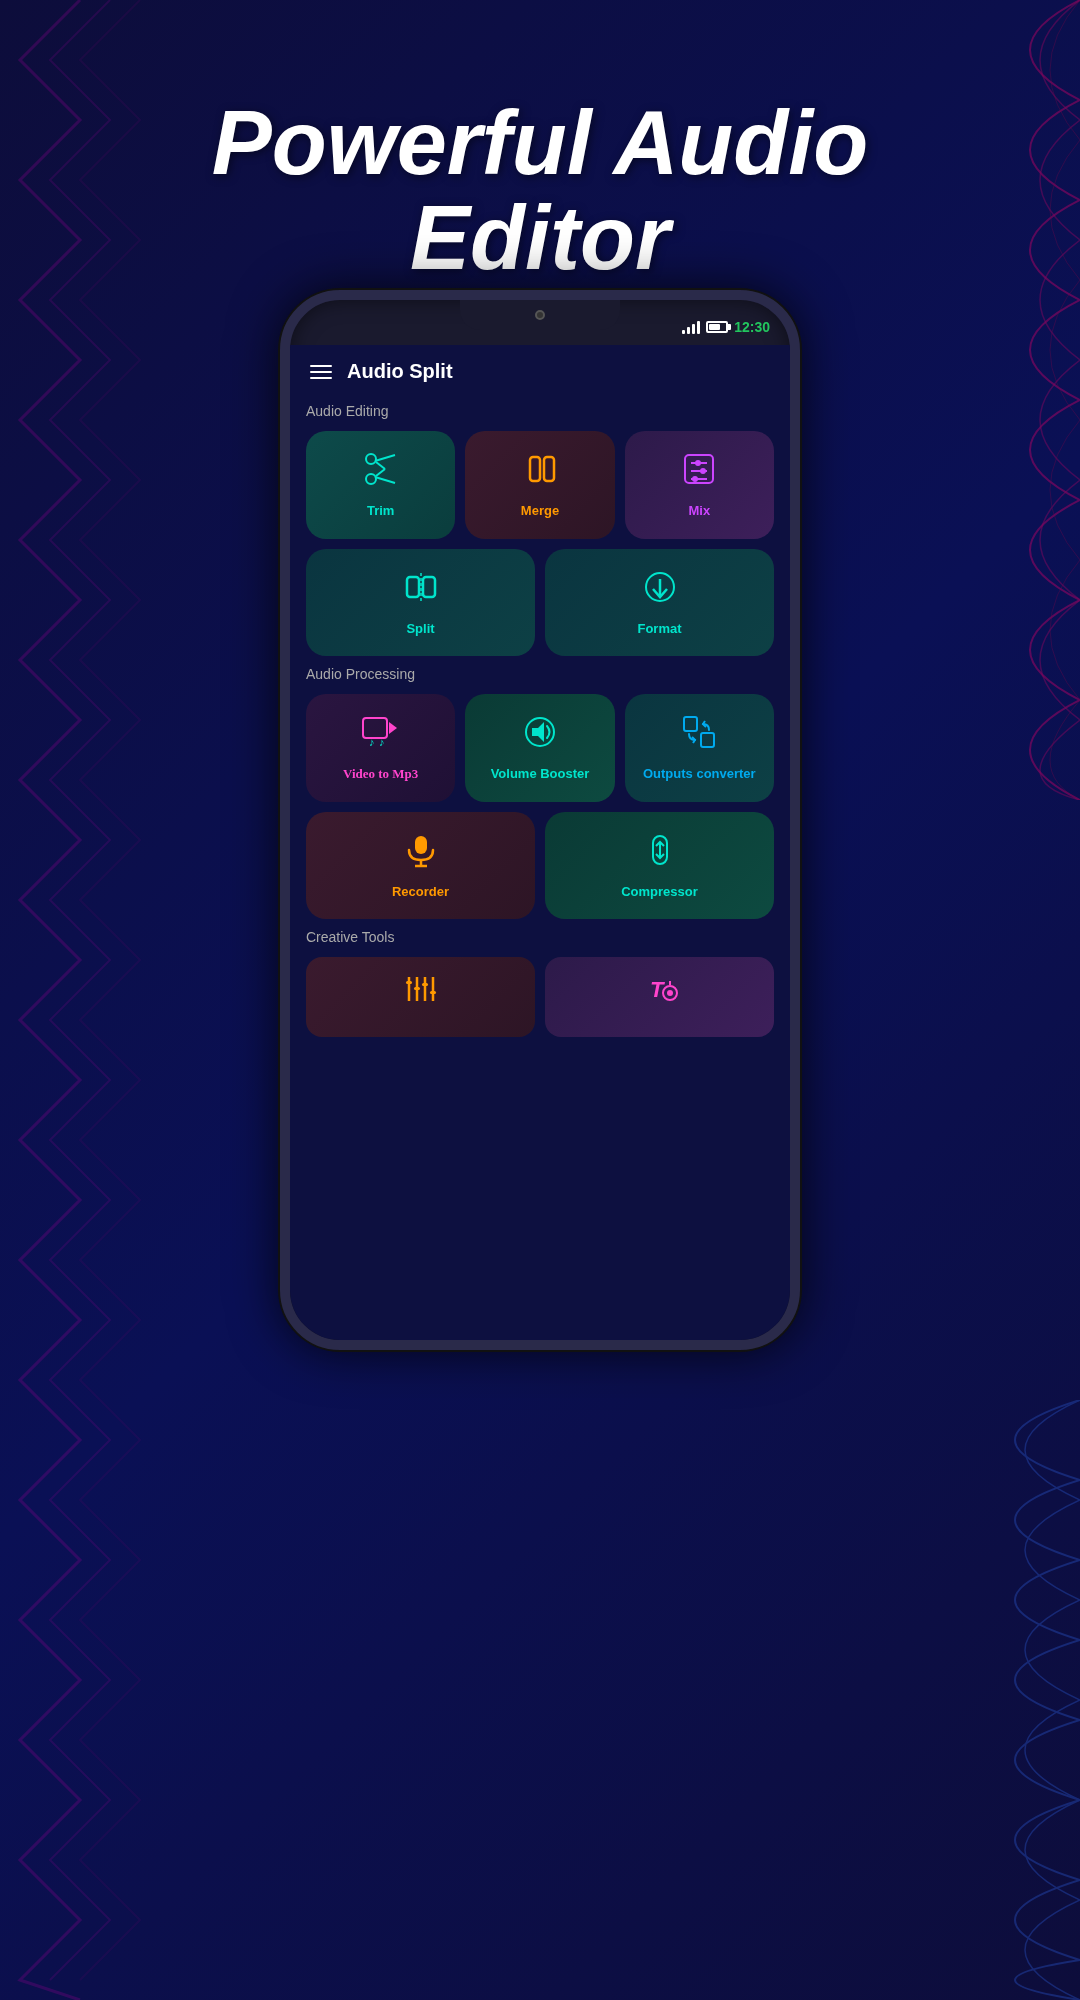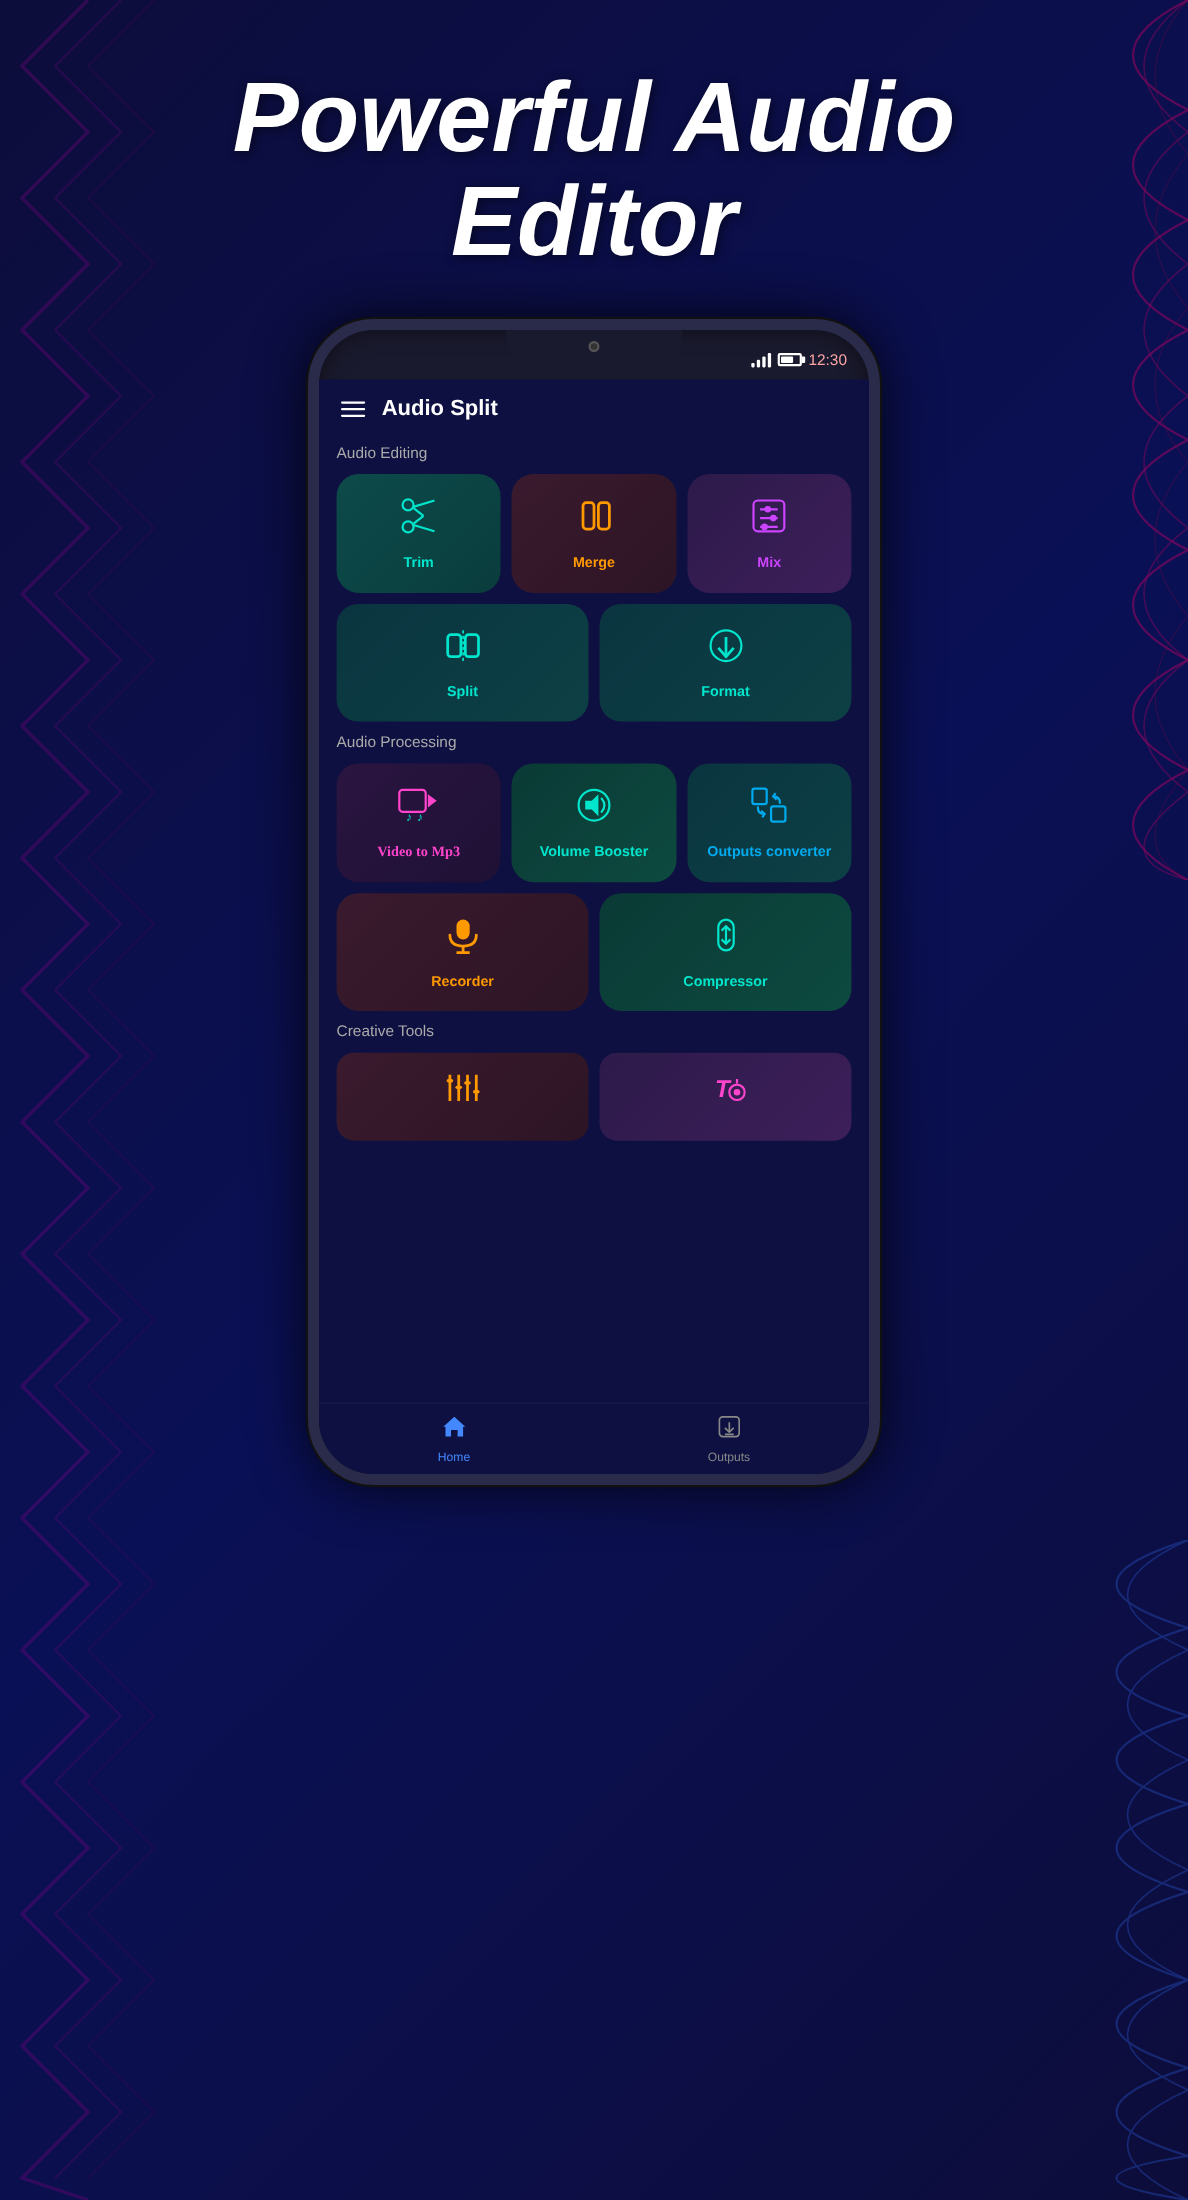--- a/index.html
+++ b/index.html
@@ -58,20 +58,21 @@
       z-index: 10;
     }
 
     .hero-title h1 {
       font-size: 90px;
       font-weight: 900;
       font-style: italic;
       color: white;
       line-height: 1.05;
       text-shadow: 2px 2px 10px rgba(0,0,0,0.5);
+      margin-top: 36px;
     }
 
     
     .phone-wrapper {
       position: absolute;
       top: 290px;
       left: 50%;
       transform: translateX(-50%);
       width: 520px;
       height: 1060px;
@@ -410,21 +411,21 @@
           <div class="signal-bar" style="width:3px; height:4px;"></div>
           <div class="signal-bar" style="width:3px; height:7px;"></div>
           <div class="signal-bar" style="width:3px; height:10px;"></div>
           <div class="signal-bar" style="width:3px; height:13px;"></div>
         </div>
 
         <div class="battery-icon">
           <div class="battery-fill"></div>
         </div>
 
-        <span style="font-size:14px; font-weight:normal; color:#fca5a5;">12:30</span>
+        <span style="font-size:14px; font-weight:bold; color:#22c55e;">12:30</span>
       </div>
     </div>
 
     <div class="phone-screen">
 
       <div class="app-header">
         <div class="menu-icon">
           <div class="menu-line"></div>
           <div class="menu-line"></div>
           <div class="menu-line"></div>
@@ -593,37 +594,15 @@
                 <circle cx="28" cy="20" r="7" fill="none" stroke="#ff44cc" stroke-width="2"></circle>
                 <line x1="28" y1="8" x2="28" y2="12" stroke="#ff44cc" stroke-width="2"></line>
                 <circle cx="28" cy="20" r="3" fill="#ff44cc"></circle>
               </svg>
             </div>
           </div>
         </div>
 
       </div>
 
-      <div class="bottom-nav">
-        <div class="nav-item">
-          <div class="nav-icon">
-            <svg width="24" height="24" viewBox="0 0 24 24">
-              <polygon points="12,3 2,12 4,12 4,21 9,21 9,15 15,15 15,21 20,21 20,12 22,12" fill="#4488ff"></polygon>
-            </svg>
-          </div>
-          <span class="nav-label" style="color:#4488ff;">Home</span>
-        </div>
-
-        <div class="nav-item">
-          <div class="nav-icon">
-            <svg width="24" height="24" viewBox="0 0 24 24">
-              <rect x="3" y="3" width="18" height="18" rx="3" fill="none" stroke="#888" stroke-width="1.5"></rect>
-              <line x1="12" y1="8" x2="12" y2="16" stroke="#888" stroke-width="1.5"></line>
-              <polyline points="8,13 12,17 16,13" fill="none" stroke="#888" stroke-width="1.5"></polyline>
-              <line x1="8" y1="19" x2="16" y2="19" stroke="#888" stroke-width="1.5"></line>
-            </svg>
-          </div>
-          <span class="nav-label" style="color:#888;">Outputs</span>
-        </div>
-      </div>
     </div>
   </div>
 </div>
 
 </body></html>

